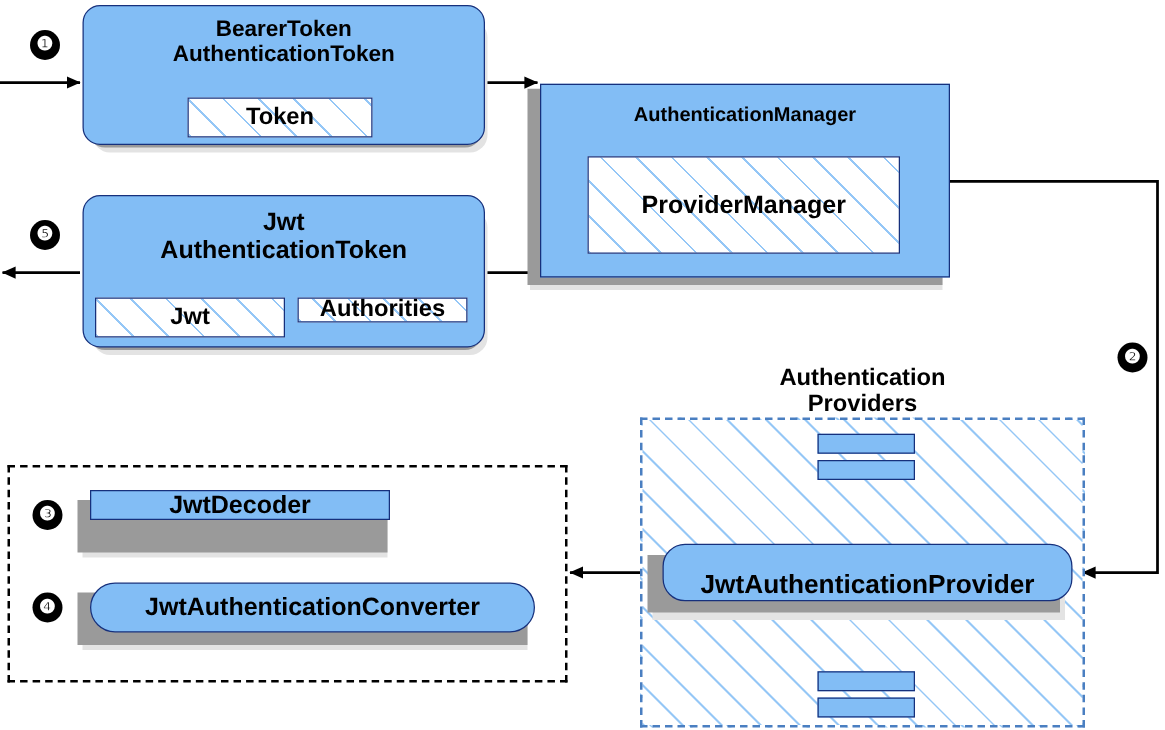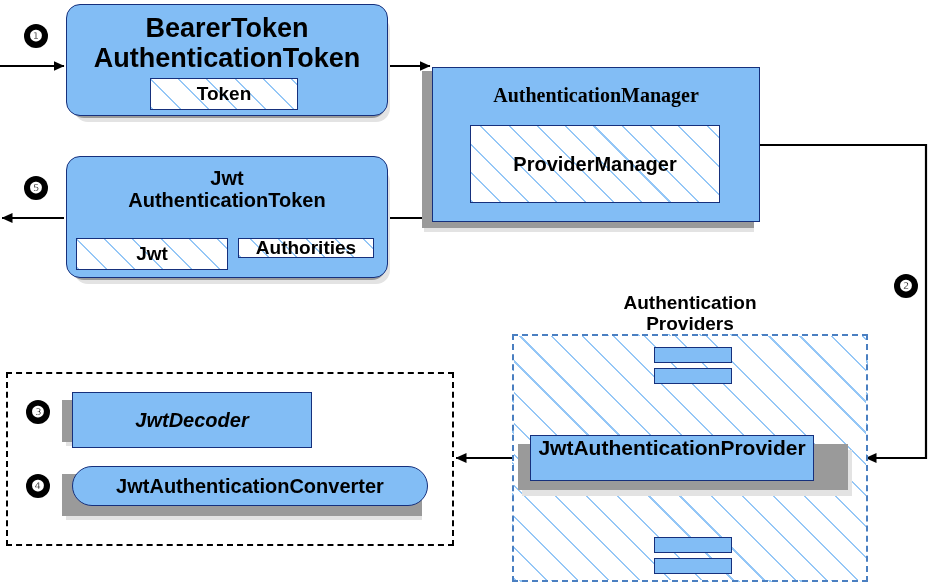--- a/index.html
+++ b/index.html
@@ -195,53 +195,53 @@
   <div class="hatch-region" style="left:512px; top:334px; width:356px; height:248px;"></div>
 
   <div class="mini-bar" style="left:654px; top:347px; width:78px; height:16px;"></div>
   <div class="mini-bar" style="left:654px; top:368px; width:78px; height:16px;"></div>
 
   <div class="mini-bar" style="left:654px; top:537px; width:78px; height:16px;"></div>
   <div class="mini-bar" style="left:654px; top:558px; width:78px; height:16px;"></div>
 
   <div class="shadow-light" style="left:522px; top:450px; width:330px; height:46px;"></div>
   <div class="shadow-dark" style="left:518px; top:444px; width:330px; height:46px;"></div>
-  <div class="node" style="left:530px; top:435px; width:284px; height:46px; justify-content:flex-start;">
+  <div class="node" style="left:530px; top:435px; width:328px; height:46px; justify-content:flex-end;border-radius:18px;">
     <div class="title" style="font-size:21px;">JwtAuthenticationProvider</div>
   </div>
 
   <div class="shadow-light rounded" style="left:74px; top:16px; width:316px; height:106px;"></div>
   <div class="shadow-dark rounded" style="left:70px; top:12px; width:316px; height:106px;"></div>
   <div class="node rounded" style="left:66px; top:4px; width:322px; height:112px; padding-top:8px;">
-    <div class="title" style="font-size:27px;">BearerToken
+    <div class="title" style="font-size:18px;">BearerToken
 AuthenticationToken</div>
   </div>
   <div class="hatch-box" style="left:150px; top:78px; width:148px; height:32px; font-size:19px;">Token</div>
 
   <div class="shadow-light rounded" style="left:74px; top:168px; width:316px; height:116px;"></div>
   <div class="shadow-dark rounded" style="left:70px; top:164px; width:316px; height:116px;"></div>
   <div class="node rounded" style="left:66px; top:156px; width:322px; height:122px; padding-top:10px;">
     <div class="title" style="font-size:20px;">Jwt
 AuthenticationToken</div>
   </div>
   <div class="hatch-box" style="left:76px; top:238px; width:152px; height:32px; font-size:19px;">Jwt</div>
   <div class="hatch-box" style="left:238px; top:238px; width:136px; height:20px; font-size:19px;">Authorities</div>
 
   <div class="shadow-light" style="left:424px; top:75px; width:330px; height:157px;"></div>
   <div class="shadow-dark" style="left:422px; top:71px; width:332px; height:157px;"></div>
   <div class="node" style="left:432px; top:67px; width:328px; height:155px; padding-top:16px;">
-    <div class="title" style="font-size:20px;font-family:Liberation Serif, serif;">AuthenticationManager</div>
+    <div class="title" style="font-size:16px;">AuthenticationManager</div>
   </div>
   <div class="hatch-box" style="left:470px; top:125px; width:250px; height:78px; font-size:20px;">ProviderManager</div>
 
   <div class="dotted-region" style="left:6px; top:372px; width:448px; height:174px;"></div>
 
   <div class="shadow-light" style="left:66px; top:404px; width:244px; height:42px;"></div>
   <div class="shadow-dark" style="left:62px; top:400px; width:248px; height:42px;"></div>
-  <div class="node" style="left:72px; top:392px; width:240px; height:56px; justify-content:center;font-style:italic;">
+  <div class="node" style="left:72px; top:392px; width:240px; height:24px; justify-content:center;">
     <div class="title" style="font-size:20px;">JwtDecoder</div>
   </div>
 
   <div class="shadow-light" style="left:66px; top:478px; width:356px; height:42px;"></div>
   <div class="shadow-dark" style="left:62px; top:474px; width:360px; height:42px;"></div>
   <div class="node" style="left:72px; top:466px; width:356px; height:40px; justify-content:center;border-radius:20px;">
     <div class="title" style="font-size:20px;">JwtAuthenticationConverter</div>
   </div>
 
   <div class="bullet" style="left:24px; top:24px;">❶</div>

